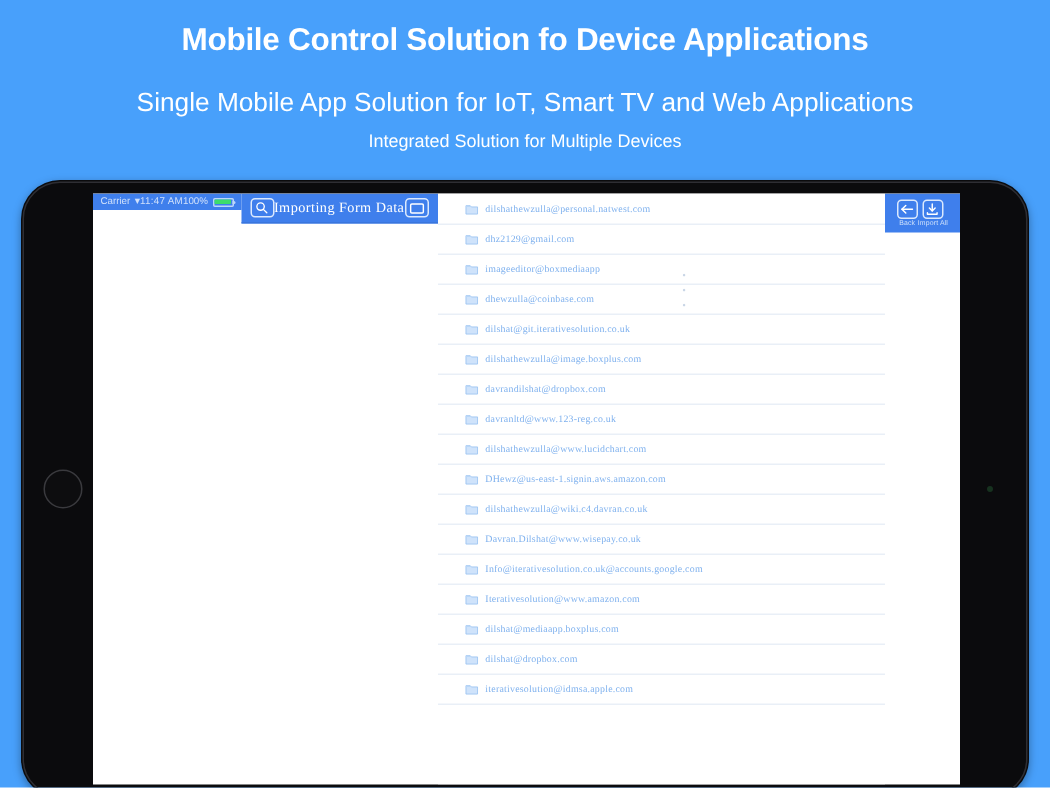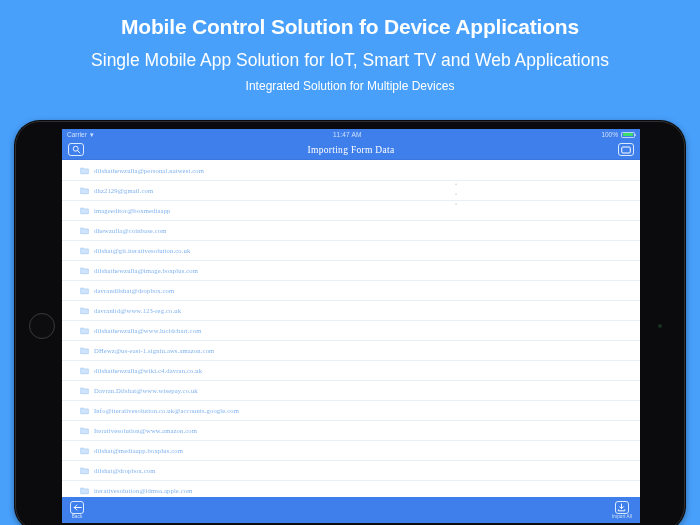--- a/index.html
+++ b/index.html
@@ -25,21 +25,21 @@
     font-weight: 700;
     letter-spacing: -0.2px;
     line-height: 32px;
     white-space: nowrap;
   }
   .promo-sub1 {
     font-size: 17.5px;
     font-weight: 400;
     line-height: 26px;
     white-space: nowrap;
-    margin-top: 4px;
+    margin-top: 12px;
   }
   .promo-sub2 {
     font-size: 12px;
     font-weight: 400;
     line-height: 24px;
     white-space: nowrap;
     margin-top: 1px;
   }
 
   
@@ -85,21 +85,20 @@
   
   .screen {
     position: absolute;
     left: 48px;
     top: 9px;
     width: 578px;
     height: 394px;
     background: #ffffff;
     overflow: hidden;
     display: flex;
-    flex-direction: column;
   }
 
   
   .statusbar {
     height: 11px;
     background: #3f7fec;
     color: #cfe0fb;
     font-size: 6.5px;
     line-height: 11px;
     display: flex;

